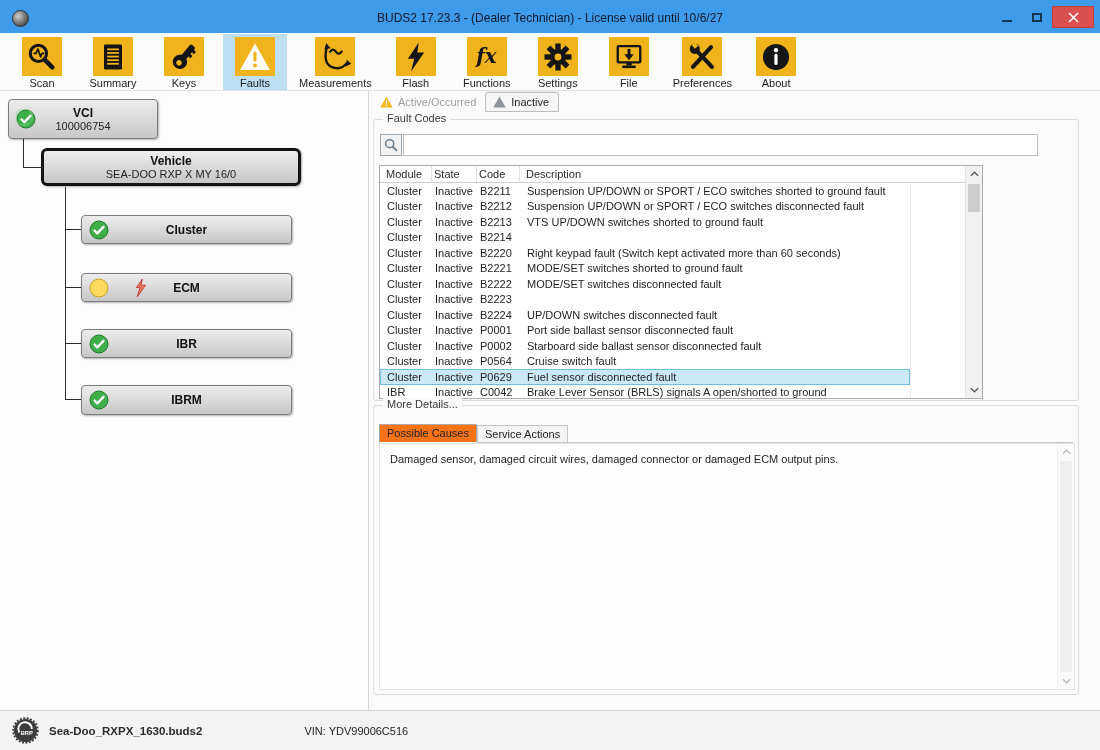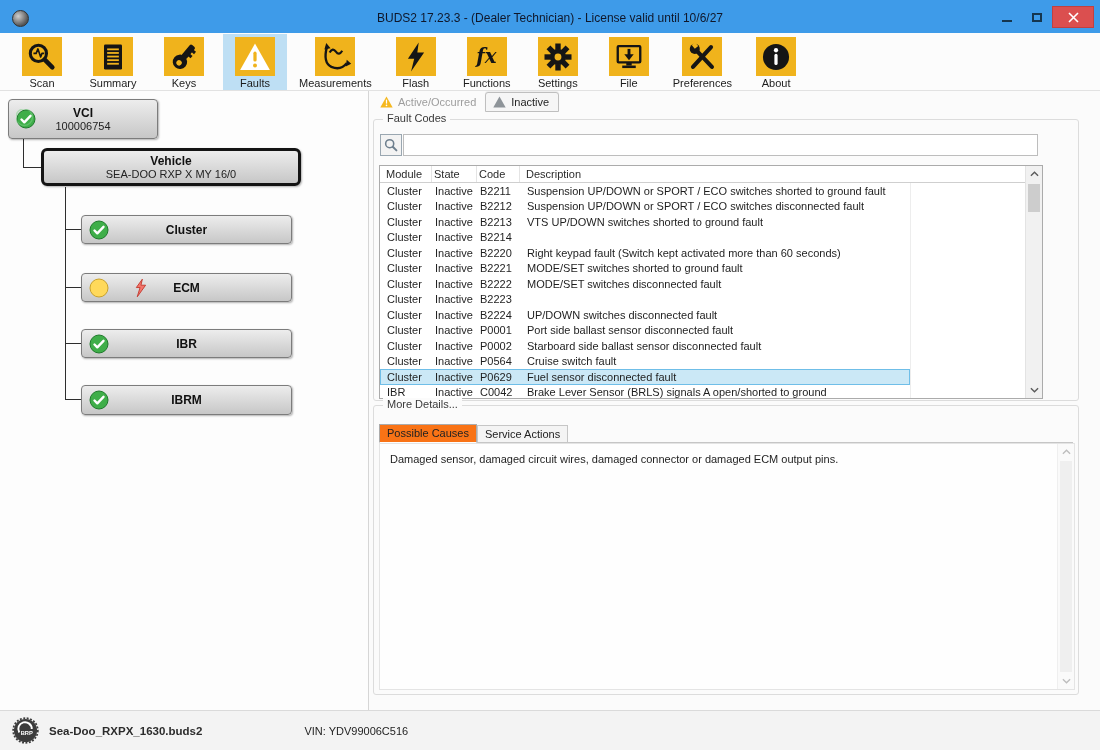--- a/index.html
+++ b/index.html
@@ -49,21 +49,21 @@
 
   .groupbox { position:absolute; border:1px solid #DCDCDC; border-radius:3px; }
   .gb-label { position:absolute; top:-8px; left:9px; background:#FBFBFB; padding:0 4px; font-size:11px; color:#3a3a3a; }
   .gb-faults { left:4px; top:28px; width:706px; height:282px; }
   .gb-details { left:4px; top:314px; width:706px; height:290px; }
 
   .search-row { position:absolute; left:6px; top:14px; right:40px; height:22px; display:flex; }
   .search-btn { width:22px; height:22px; background:#F3F3F3; border:1px solid #9aa7b1; display:flex; align-items:center; justify-content:center; margin-right:1px; }
   .search-input { flex:1; height:22px; border:1px solid #BDBDBD; background:#fff; font-size:11px; padding:0 5px; outline:none; }
 
-  .table-frame { position:absolute; left:5px; top:45px; width:664px; height:234px; border:1px solid #ABABAB; background:#fff; overflow:hidden; }
+  .table-frame { position:absolute; left:5px; top:45px; width:604px; height:234px; border:1px solid #ABABAB; background:#fff; overflow:hidden; }
   .table-viewport { position:absolute; left:0; top:0; right:17px; bottom:0; overflow:hidden; }
   .ft-header { display:flex; height:17px; border-bottom:1px solid #CFCFCF; background:#fff; }
   .ft-header span { font-size:11px; color:#2b2b2b; border-right:1px solid #E4E4E4; display:flex; align-items:center; }
   .ft-row { display:flex; height:15.5px; }
   .row-main { width:530px; flex:0 0 auto; display:flex; border:1px solid transparent; }
   .ft-row.selected .row-main { background:#CBE8F6; border:1px solid #6FBEE8; }
   .row-rest { flex:1; border-left:1px solid #EDEDED; }
   .c-mod, .c-state, .c-code, .c-desc { font-size:11px; color:#1e1e1e; white-space:nowrap; overflow:hidden; display:flex; align-items:center; }
   .c-mod  { width:52px; padding-left:6px; }
   .c-state{ width:45px; padding-left:2px; }

